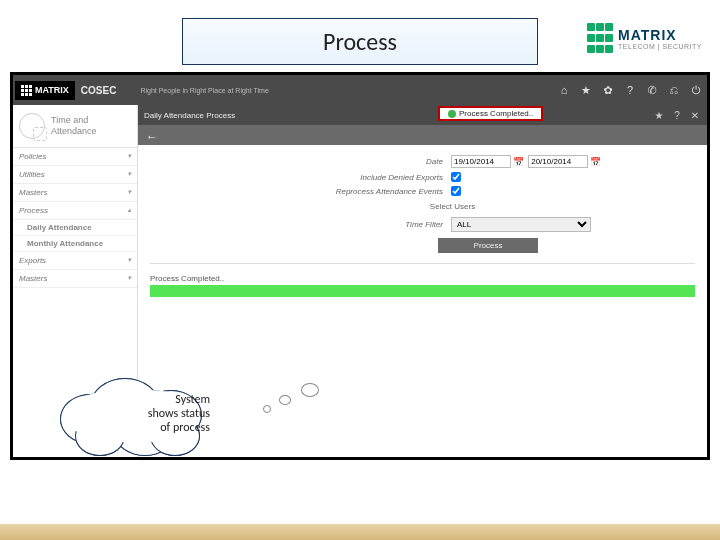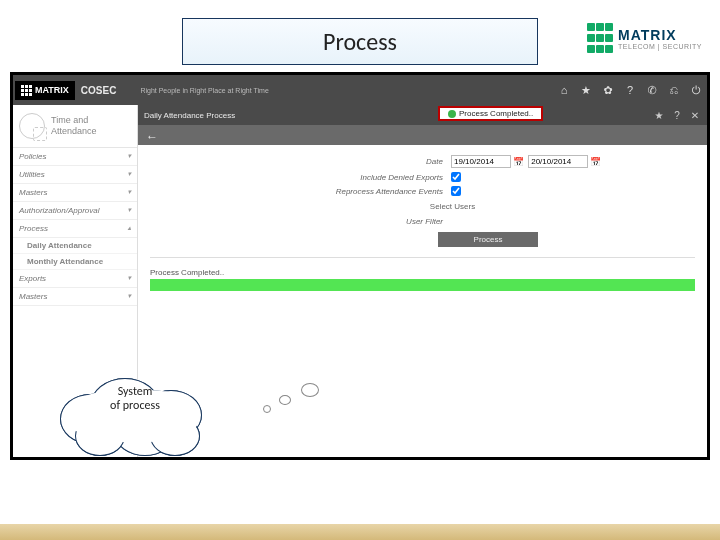--- a/index.html
+++ b/index.html
@@ -58,21 +58,21 @@
   .divider { border-top: 1px solid #ddd; margin: 10px 12px; }
   .result-label { font-size: 8px; color: #555; margin: 2px 12px; }
   .progress { height: 12px; background: #53e553; margin: 2px 12px 0 12px; }
   
   .bubbles { position: absolute; left: 260px; top: 316px; }
   .bubble { border: 1px solid #888; border-radius: 50%; background: #fff; position: absolute; }
   
   .cloud { position: absolute; left: 60px; top: 376px; width: 150px; height: 80px; }
   .cloud-body { position: absolute; inset: 0; filter: drop-shadow(0 0 0 #17365d); }
   .cloud-part { position: absolute; background: #fff; border: 1.5px solid #17365d; border-radius: 50%; }
-  .cloud-text { position: absolute; top: 8px; left: 0; width: 150px; text-align: center; font-size: 12px; line-height: 14px; color: #222; font-family: Calibri, sans-serif; z-index: 2; }
+  .cloud-text { position: absolute; top: 16px; left: 0; width: 150px; text-align: right; font-size: 12px; line-height: 14px; color: #222; font-family: Calibri, sans-serif; z-index: 2; }
   
   .footer-bar { position: absolute; bottom: 0; left: 0; width: 720px; height: 16px; background: linear-gradient(#e8d5a8,#d4b97a); }
 </style>
 </head>
 <body>
 
 <div class="slide-header">
   <div class="title-box">Process</div>
 </div>
 
@@ -137,24 +137,20 @@
         </div>
       <div class="side-group">
           <span>Utilities</span>
           <span class="chev">▾</span>
         </div>
       <div class="side-group">
           <span>Masters</span>
           <span class="chev">▾</span>
         </div>
       <div class="side-group">
-          <span>Authorization/Approval</span>
-          <span class="chev">▾</span>
-        </div>
-      <div class="side-group">
           <span>Process</span>
           <span class="chev">▴</span>
         </div>
       <div class="side-sub">Daily Attendance</div>
       <div class="side-sub">Monthly Attendance</div>
       <div class="side-group">
           <span>Exports</span>
           <span class="chev">▾</span>
         </div>
       <div class="side-group">
@@ -191,21 +187,22 @@
         <div class="form-row">
           <div class="lbl">Include Denied Exports</div>
           <input type="checkbox" checked="" style="">
         </div>
         <div class="form-row">
           <div class="lbl">Reprocess Attendance Events</div>
           <input type="checkbox" checked="" style="">
         </div>
         <div class="center-label">Select Users</div>
         <div class="form-row">
-          <div class="lbl">User Filter</div>
+          <div class="lbl">Time Filter</div>
+          <select><option>ALL</option></select>
         </div>
         <button class="process-btn">Process</button>
         <div class="divider"></div>
         <div class="result-label">Process Completed..</div>
         <div class="progress"></div>
       </div>
     </div>
   </div>
 
   <div class="bubbles">
@@ -220,17 +217,18 @@
     <div class="cloud-part" style="width:60px;height:50px;left:0;top:18px;"></div>
     <div class="cloud-part" style="width:70px;height:56px;left:30px;top:2px;"></div>
     <div class="cloud-part" style="width:62px;height:50px;left:80px;top:14px;"></div>
     <div class="cloud-part" style="width:60px;height:44px;left:55px;top:36px;"></div>
     <div class="cloud-part" style="width:50px;height:40px;left:15px;top:40px;"></div>
     <div class="cloud-part" style="width:50px;height:40px;left:90px;top:40px;"></div>
     <div style="position:absolute;left:10px;top:14px;width:128px;height:52px;background:#fff;border-radius:40%;"></div>
   </div>
   <div class="cloud-text">
     <div>System</div>
+    <div>shows status</div>
     <div>of process</div>
   </div>
 </div>
 
 <div class="footer-bar"></div>
 
 </body></html>

